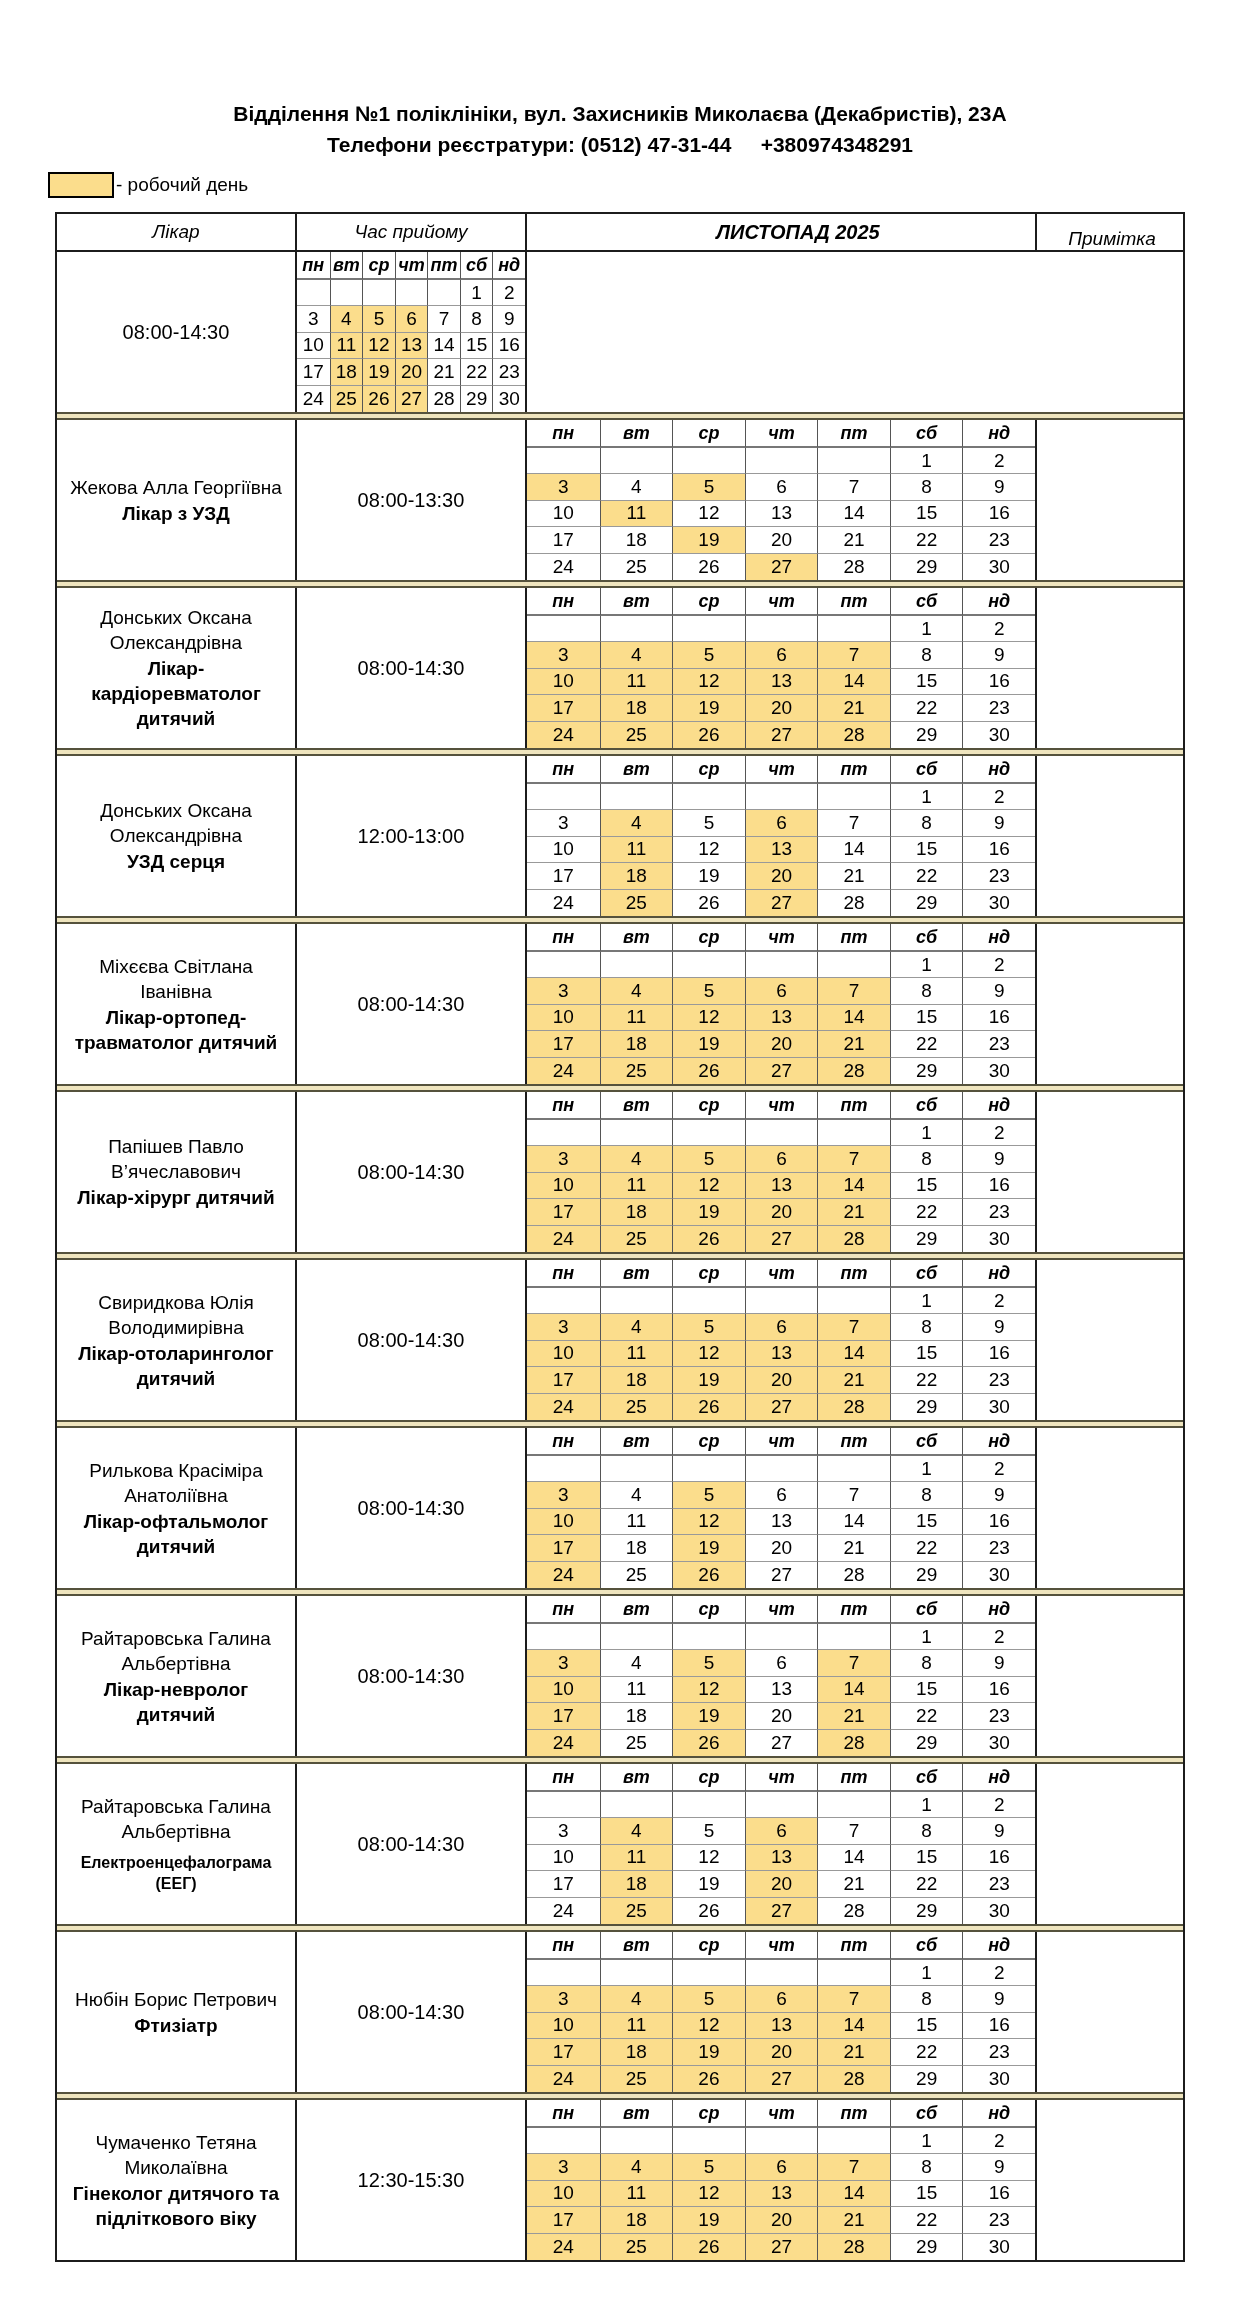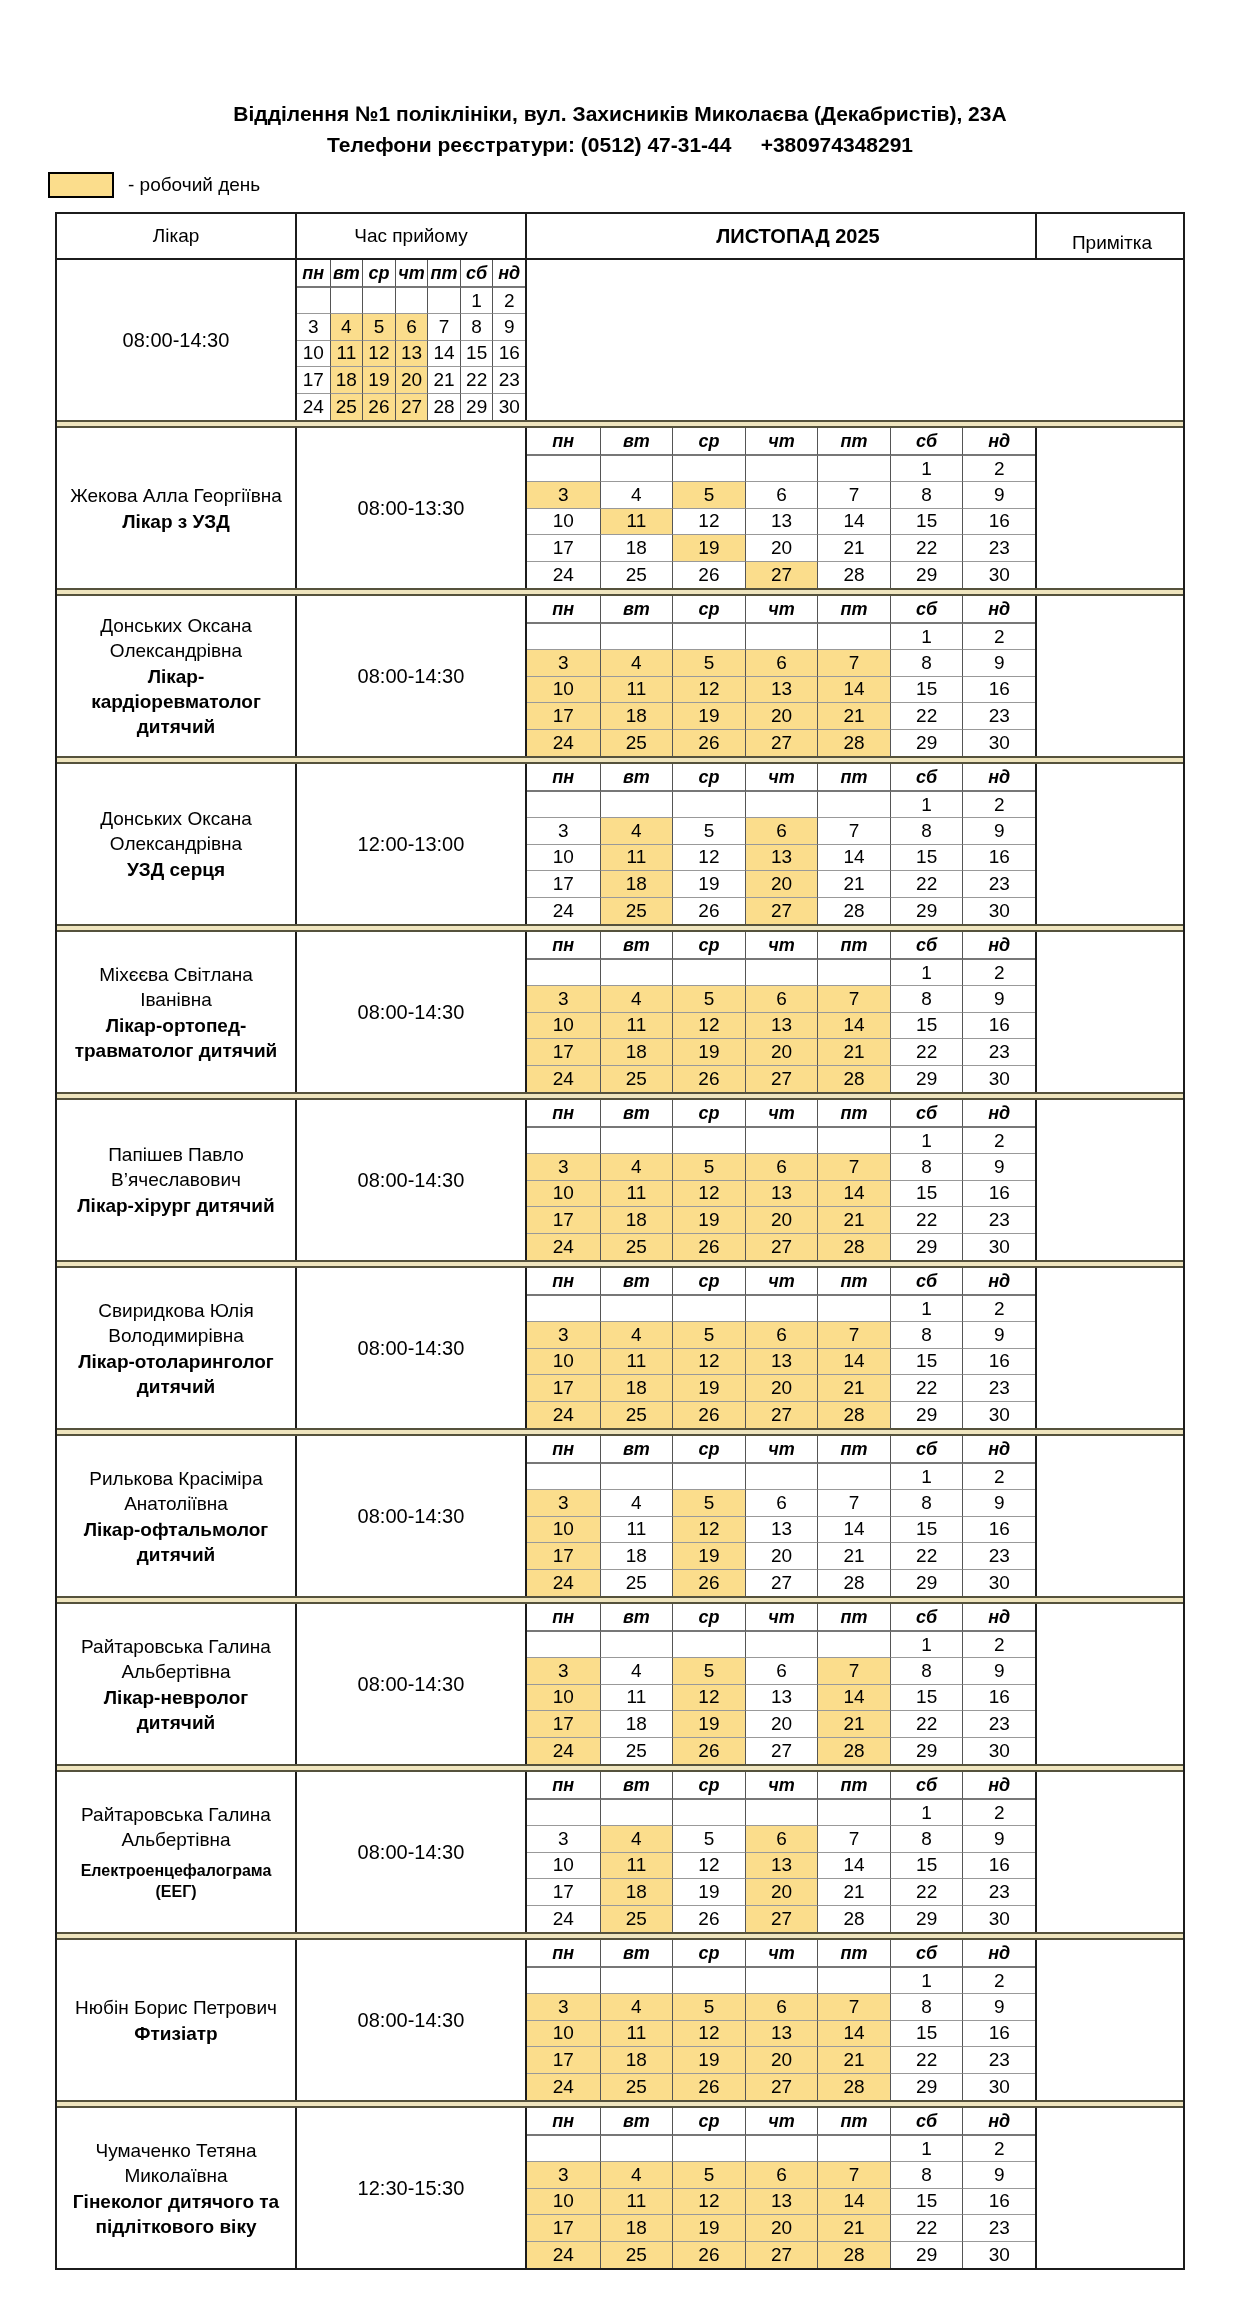--- a/index.html
+++ b/index.html
@@ -12,25 +12,25 @@
   }
   *{box-sizing:border-box;}
   html,body{margin:0;padding:0;}
   body{
     width:1240px;height:2298px;background:#ffffff;color:#000;
     font-family:"Liberation Sans","DejaVu Sans",sans-serif;
     overflow:hidden;position:relative;
   }
   .title-wrap{margin:98px 0 0 55px;width:1130px;text-align:center;}
   .title-line{font-size:21px;font-weight:bold;line-height:31px;white-space:pre;}
-  .legend-row{margin:10px 0 0 48px;display:flex;align-items:center;gap:14px;height:30px;}
+  .legend-row{margin:10px 0 0 48px;display:flex;align-items:center;gap:2px;height:30px;}
   .legend-swatch{width:66px;height:26px;background:var(--yellow);border:2px solid #000;}
   .legend-label{font-size:19px;}
   .table{margin:12px 0 0 55px;width:1130px;border:2px solid var(--main-line);}
-  .hdr{display:grid;grid-template-columns:240px 230px 510px 150px;height:46px;border-bottom:2px solid var(--main-line);}
+  .hdr{display:grid;grid-template-columns:240px 230px 510px 150px;height:38px;border-bottom:2px solid var(--main-line);font-style:italic;}
   .hdr > div{display:flex;align-items:center;justify-content:center;font-size:19px;}
   .hdr .m{font-weight:bold;font-size:20px;padding-left:34px;}
   .hdr .note-h{padding-top:14px;}
   .cell-r{border-right:2px solid var(--main-line);}
   .block{display:grid;grid-template-columns:240px 230px 510px 150px;height:160px;}
   .cell{display:flex;align-items:center;justify-content:center;}
   .doctor{flex-direction:column;text-align:center;padding:4px 8px;font-size:19px;line-height:25px;}
   .dname{display:block;}
   .dspec{display:block;font-weight:bold;margin-top:1px;}
   .dspec.small{font-size:16px;line-height:21px;margin-top:8px;}

